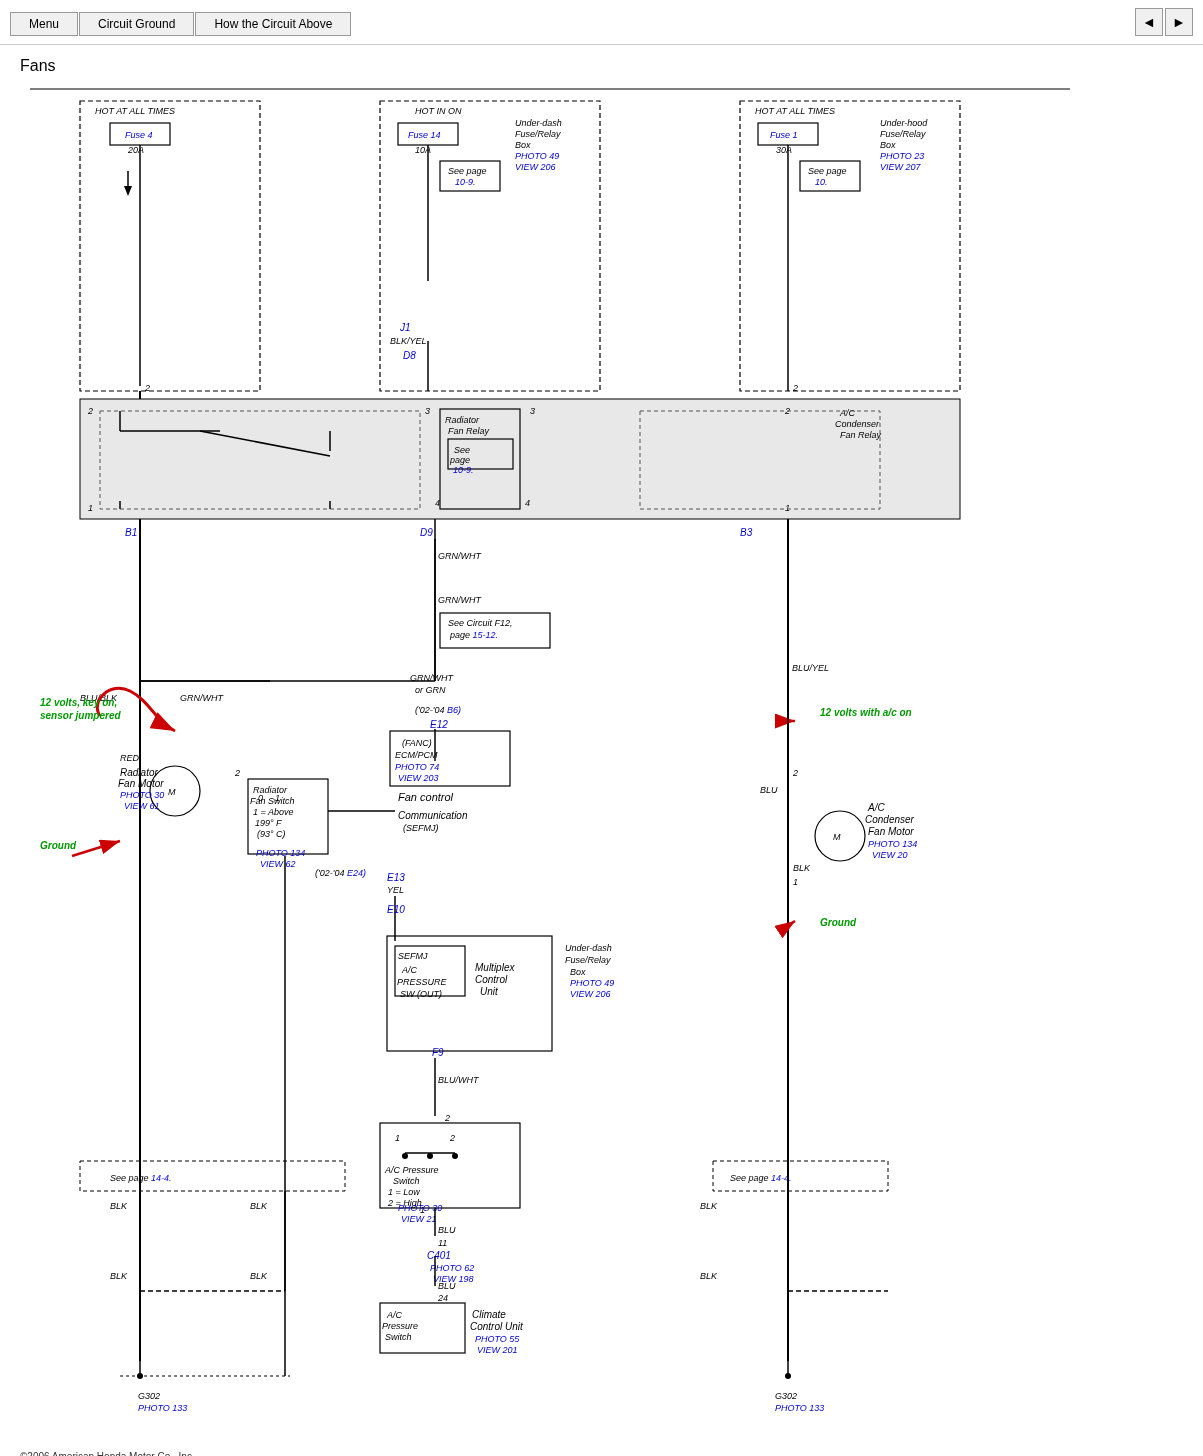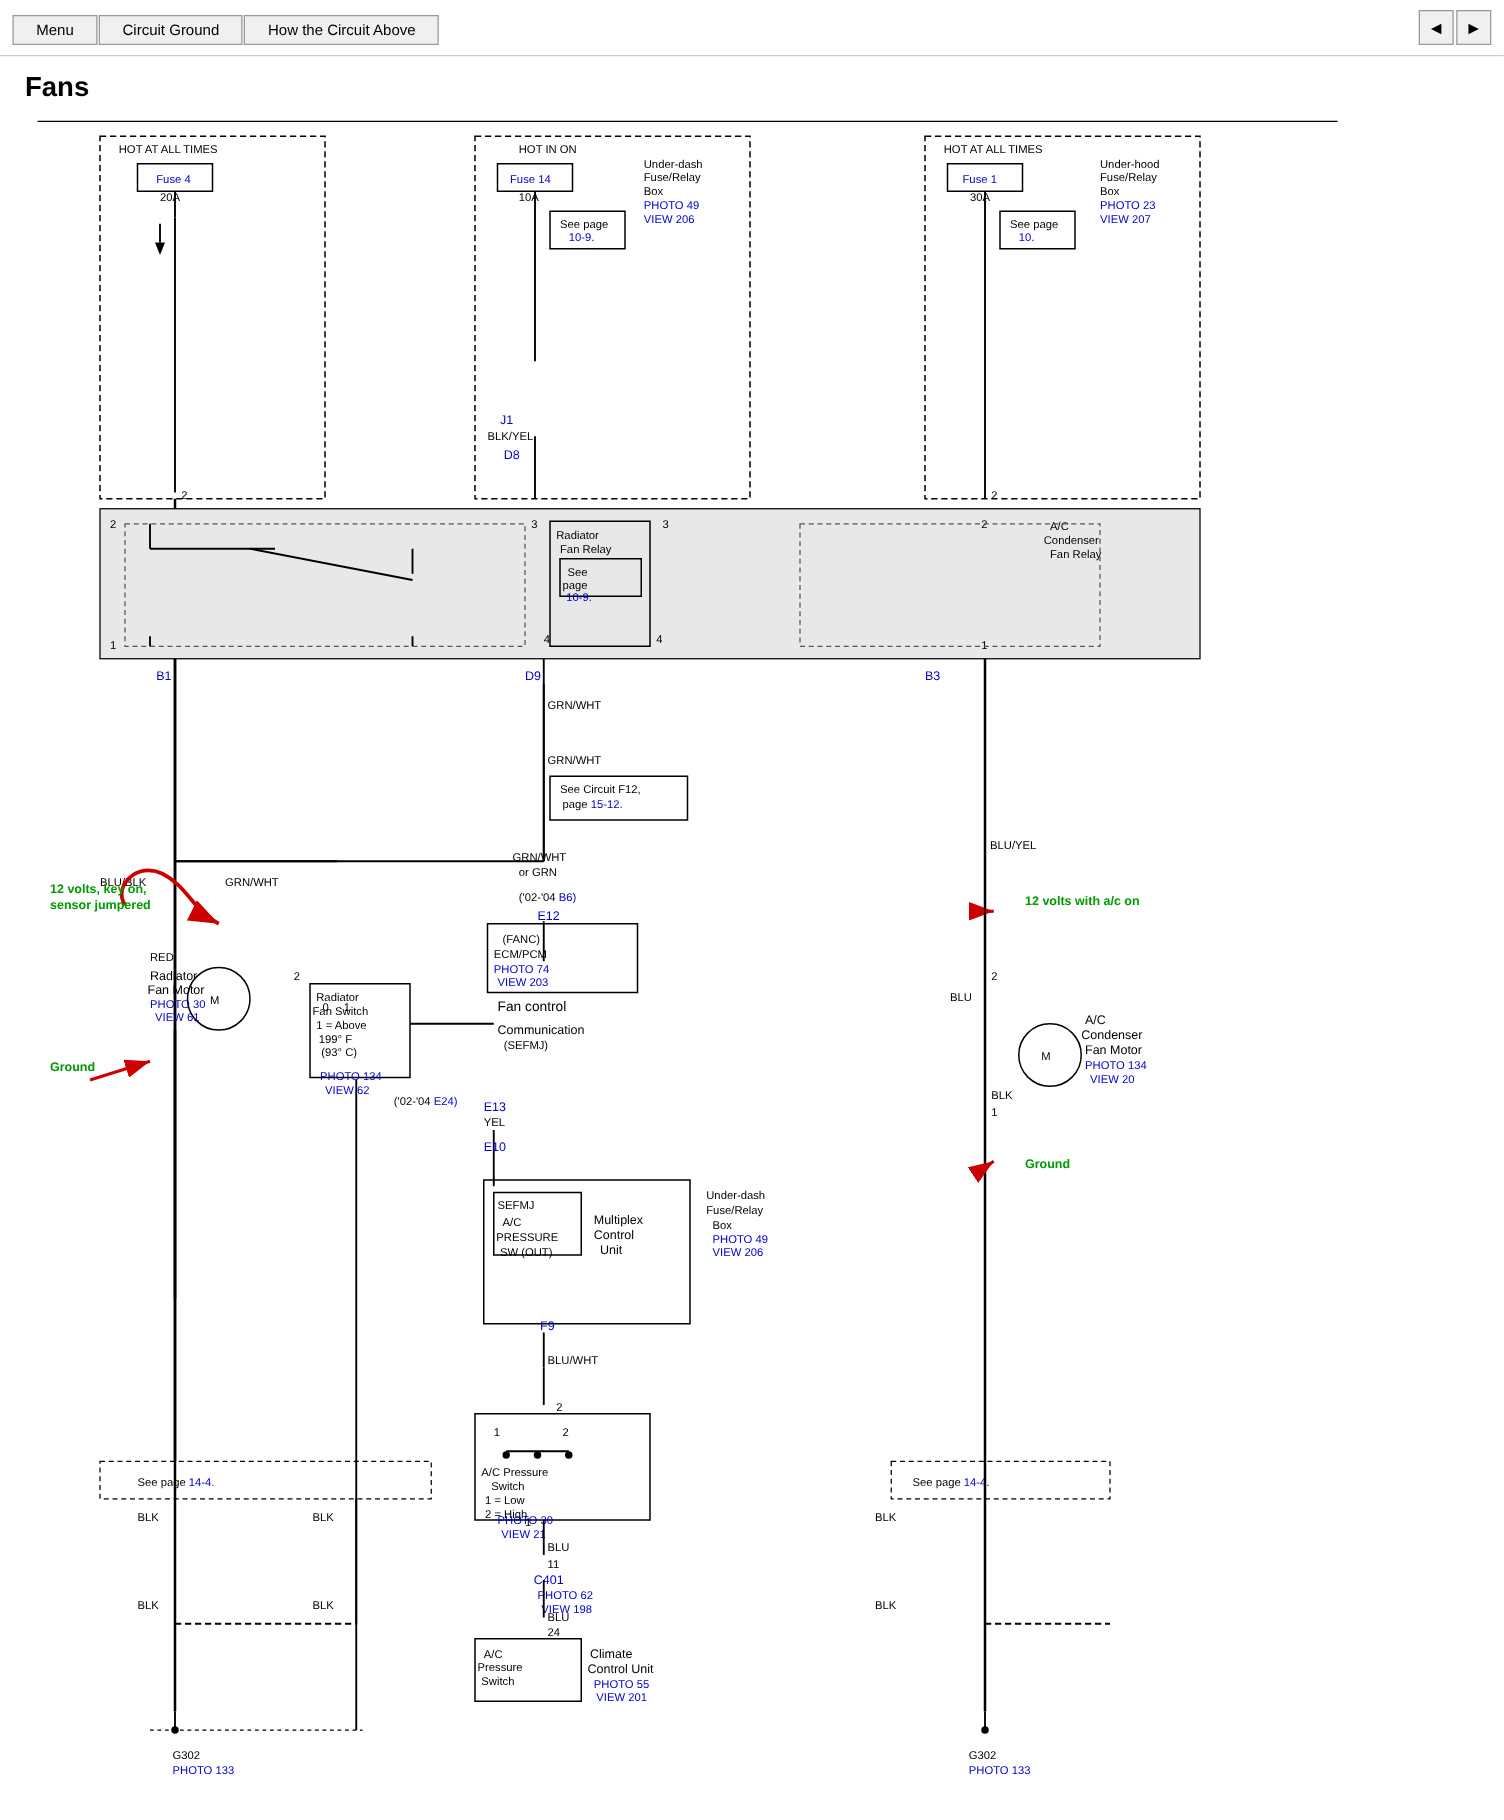--- a/index.html
+++ b/index.html
@@ -34,27 +34,28 @@
       background: #f0f0f0;
       width: 28px;
       height: 28px;
       display: flex;
       align-items: center;
       justify-content: center;
       cursor: pointer;
       font-size: 14px;
     }
     .page-title {
-      font-size: 22px;
-      font-weight: bold;
+      font-size: 16px;
+      font-weight: normal;
       padding: 12px 20px 6px 20px;
     }
     .diagram-area {
       padding: 0 24px 20px 20px;
       position: relative;
+      font-style: italic;
     }
     
     .blue-link { fill: #0000cc; font-size: 9px; }
     
     .green-ann { fill: #009900; font-weight: bold; font-size: 10px; }
     
     .diag-text { font-family: Arial, sans-serif; font-size: 9px; fill: #000; }
     .diag-label { font-family: Arial, sans-serif; font-size: 10px; fill: #000; }
     .diag-label-lg { font-family: Arial, sans-serif; font-size: 11px; fill: #000; }
     .connector-label { font-family: Arial, sans-serif; font-size: 10px; fill: #0000cc; }

